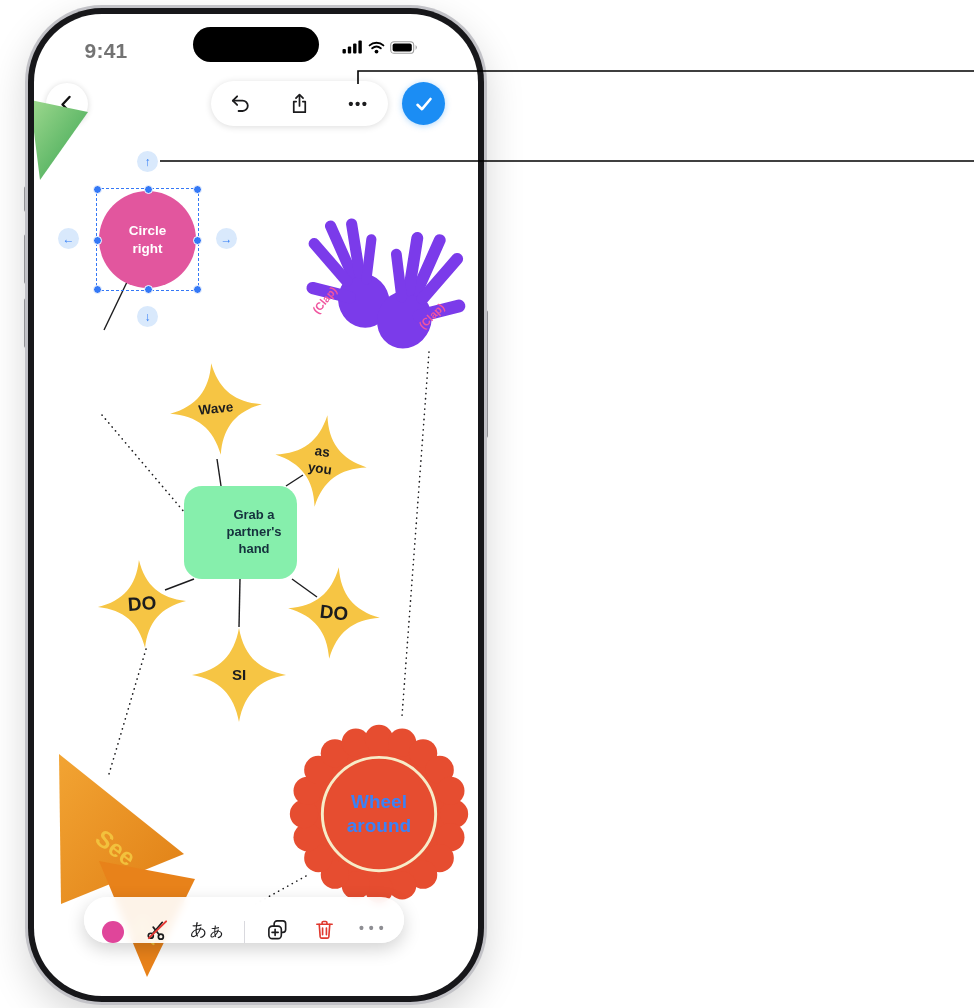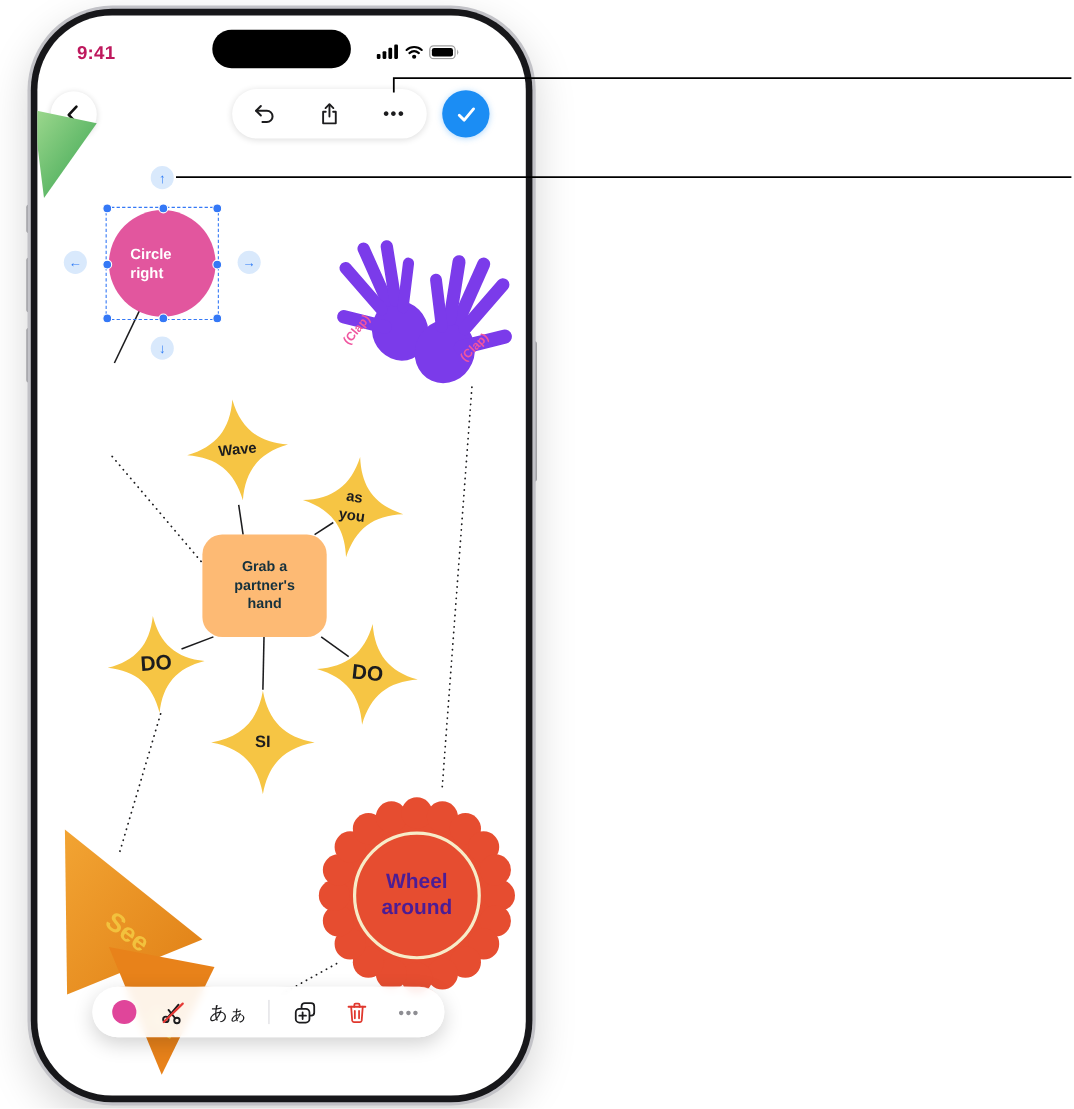--- a/index.html
+++ b/index.html
@@ -9,71 +9,71 @@
 
   
   .side-btn{position:absolute;background:#9d9da2;border-radius:3px;z-index:0;}
   #phone{position:absolute;left:28px;top:8px;width:456px;height:994px;border-radius:74px;
          background:#17171a;box-shadow:0 0 0 3px #c2c2c7,0 14px 40px rgba(0,0,0,.18);z-index:1;}
   #screen{position:absolute;inset:6px;border-radius:68px;background:#fff;overflow:hidden;}
   #island{position:absolute;left:50%;top:13px;transform:translateX(-50%);width:126px;height:35px;
           border-radius:20px;background:#000;}
 
   
-  #time{position:absolute;left:36px;top:25px;width:72px;text-align:left;font-size:17px;
-        font-weight:700;color:#be185d;letter-spacing:.2px;}
+  #time{position:absolute;left:36px;top:25px;width:72px;text-align:center;font-size:21px;
+        font-weight:700;color:#737373;letter-spacing:.2px;}
   #status-icons{position:absolute;left:308px;top:26px;display:flex;gap:5px;align-items:center;}
 
   
   .round-btn{position:absolute;border-radius:50%;display:flex;align-items:center;justify-content:center;
              box-shadow:0 1px 6px rgba(0,0,0,.16);}
   #back-btn{left:12px;top:69px;width:42px;height:42px;background:#fff;}
   #done-btn{left:368px;top:68px;width:43px;height:43px;background:#1b8df4;box-shadow:0 1px 6px rgba(27,141,244,.35);}
   #pill{position:absolute;left:177px;top:67px;width:177px;height:45px;border-radius:23px;background:#fff;
         box-shadow:0 1px 7px rgba(0,0,0,.14);display:flex;align-items:center;justify-content:space-around;}
   .pill-btn{width:32px;height:32px;display:flex;align-items:center;justify-content:center;}
   .dots{font-size:15px;letter-spacing:1.5px;color:#1c1c1e;font-weight:700;line-height:1;}
 
   
   #connectors{position:absolute;left:0;top:0;z-index:1;pointer-events:none;}
   .solid-line{stroke:#1c1c1e;stroke-width:1.4;fill:none;}
   .dotted-line{stroke:#1c1c1e;stroke-width:1.6;fill:none;stroke-dasharray:.2 5;stroke-linecap:round;}
 
   .pink-circle{position:absolute;border-radius:50%;background:#e2569e;display:flex;align-items:center;
                justify-content:center;z-index:2;}
-  .pink-circle span{width:58px;color:#fff;font-size:13.5px;font-weight:700;line-height:1.3;}
+  .pink-circle span{width:58px;text-align:center;color:#fff;font-size:13.5px;font-weight:700;line-height:1.3;}
 
   #sel-box{position:absolute;left:62px;top:174px;width:103px;height:103px;border:1.5px dashed #3478f6;
            z-index:3;box-sizing:border-box;}
   .handle{position:absolute;width:7px;height:7px;border-radius:50%;background:#3478f6;border:1px solid #fff;}
   .nudge{position:absolute;width:21px;height:21px;border-radius:50%;background:#d9e9fc;color:#2f7cf6;
          display:flex;align-items:center;justify-content:center;font-size:12px;font-weight:700;z-index:3;}
 
   .star{position:absolute;z-index:2;}
   .star svg{position:absolute;inset:0;}
   .star-label{position:absolute;inset:0;display:flex;align-items:center;justify-content:center;
               color:#1c1c1e;font-weight:600;z-index:1;text-align:center;line-height:1.25;}
 
   #center-box{position:absolute;left:150px;top:472px;width:113px;height:93px;border-radius:18px;
-              background:#fdba74;display:flex;align-items:center;justify-content:center;z-index:2;}
+              background:#86efac;display:flex;align-items:center;justify-content:flex-end;z-index:2;}
   #center-box span{width:86px;text-align:center;font-size:13px;font-weight:600;color:#15313d;line-height:1.3;}
 
   .hand{position:absolute;z-index:2;}
   .clap{position:absolute;color:#f0559f;font-size:11px;font-weight:700;z-index:3;white-space:nowrap;}
 
   .rot-label{position:absolute;font-weight:700;color:#f2c13d;z-index:2;white-space:nowrap;}
 
-  #wheel-label{position:absolute;left:287px;top:776px;width:116px;text-align:center;color:#4c1d95;
+  #wheel-label{position:absolute;left:287px;top:776px;width:116px;text-align:center;color:#3b82f6;
                font-size:19px;font-weight:600;line-height:1.25;z-index:2;}
 
   
   #btoolbar{position:absolute;left:50px;top:883px;width:320px;height:46px;border-radius:24px;
             background:rgba(255,255,255,.9);box-shadow:0 6px 18px rgba(0,0,0,.18);
-            display:flex;align-items:center;justify-content:space-between;padding:0 18px;
-            box-sizing:border-box;z-index:5;backdrop-filter:blur(4px);}
+            display:flex;align-items:flex-end;justify-content:space-between;padding:0 18px;
+            box-sizing:border-box;z-index:5;backdrop-filter:blur(4px);font-family:Liberation Mono, monospace;}
   #swatch{width:22px;height:22px;border-radius:50%;background:#e0459a;}
   .bt-btn{display:flex;align-items:center;justify-content:center;width:28px;height:28px;}
   #textstyle{font-size:17px;color:#1c1c1e;font-weight:500;width:auto;}
   .vdiv{width:1px;height:22px;background:#d9d9de;}
   #bt-more{color:#8e8e93;font-size:14px;letter-spacing:1.5px;font-weight:700;}
 
   
   #callouts{position:absolute;left:0;top:0;z-index:50;pointer-events:none;}
 </style>
 </head>

